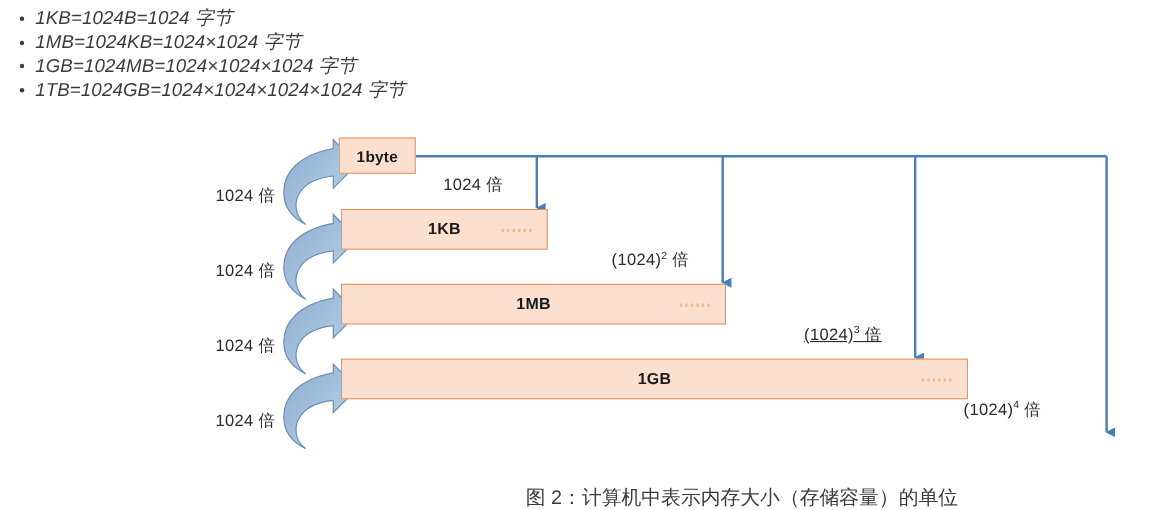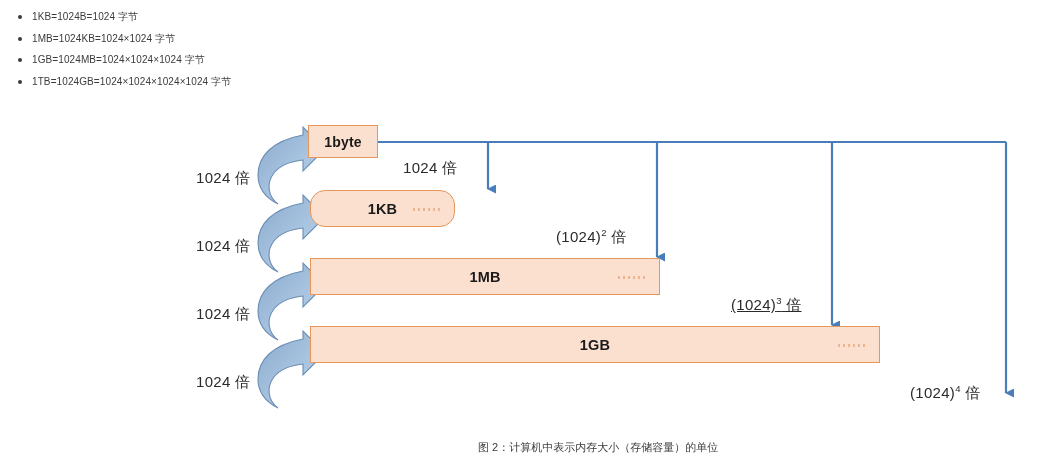--- a/index.html
+++ b/index.html
@@ -24,26 +24,27 @@
     position: absolute;
     left: 10px;
     top: 6px;
     width: 560px;
     margin: 0;
     padding: 0;
     list-style: none;
   }
   #bullet-list li {
     position: relative;
-    font-size: 10px;
+    font-size: 17px;
     line-height: 21.5px;
     color: #3b3b3b;
     padding-left: 22px;
     letter-spacing: 0.1px;
     white-space: nowrap;
+    font-style: italic;
   }
   #bullet-list li::before {
     content: "";
     position: absolute;
     left: 8px;
     top: 9px;
     width: 4px;
     height: 4px;
     border-radius: 50%;
     background: #3b3b3b;
@@ -102,21 +103,21 @@
   }
   .mult-label sup {
     font-size: 9.5px;
     vertical-align: super;
   }
 
   #caption {
     position: absolute;
     left: 478px;
     top: 440px;
-    font-size: 11px;
+    font-size: 18px;
     color: #3b3b3b;
     white-space: nowrap;
   }
   #watermark {
     position: absolute;
     left: 800px;
     top: 436px;
     font-size: 15px;
     color: #dcdcdc;
     white-space: nowrap;
@@ -178,21 +179,21 @@
         <path d="M303,234 C271,240 258,256 258,274 C258,290 268,298 278,303
                  C268,296 266,282 274,272 C281,263 294,260 303,259
                  L303,270 L325,248 L303,226 Z" fill="url(#ribbonGrad)" stroke="#6C8EB4" stroke-width="1.1"></path>
       </g>
     </svg>
 
     <div class="unit-box small" style="left:308px; top:20px; width:70px; height:33px;">
       <span class="unit-label">1byte</span>
     </div>
 
-    <div class="unit-box" style="left:310px; top:85px; width:145px; height:37px;border-radius:15px;">
+    <div class="unit-box" style="left:310px; top:85px; width:188px; height:37px;">
       <span class="unit-label">1KB</span>
       <span class="dots" style="right:14px; top:17px;">
         <i></i>
           <i></i>
           <i></i>
           <i></i>
           <i></i>
           <i></i>
       </span>
     </div>
@@ -226,19 +227,19 @@
     <div class="mult-label" style="left:196px; top:132px;">1024 倍</div>
     <div class="mult-label" style="left:196px; top:200px;">1024 倍</div>
     <div class="mult-label" style="left:196px; top:268px;">1024 倍</div>
 
     <div class="mult-label" style="left:403px; top:54px;">1024 倍</div>
 
     <div class="mult-label" style="left:556px; top:122px;"><span>(1024)</span><sup>2</sup><span> 倍</span></div>
 
     <div class="mult-label" style="left:731px; top:190px;text-decoration:underline;"><span>(1024)</span><sup>3</sup><span> 倍</span></div>
 
-    <div class="mult-label" style="left:910px; top:258px;margin-top:20px;"><span>(1024)</span><sup>4</sup><span> 倍</span></div>
+    <div class="mult-label" style="left:876px; top:258px;"><span>(1024)</span><sup>4</sup><span> 倍</span></div>
 
   </div>
 
   <div id="caption">图 2：计算机中表示内存大小（存储容量）的单位</div>
 
 </div>
 
 </body></html>

